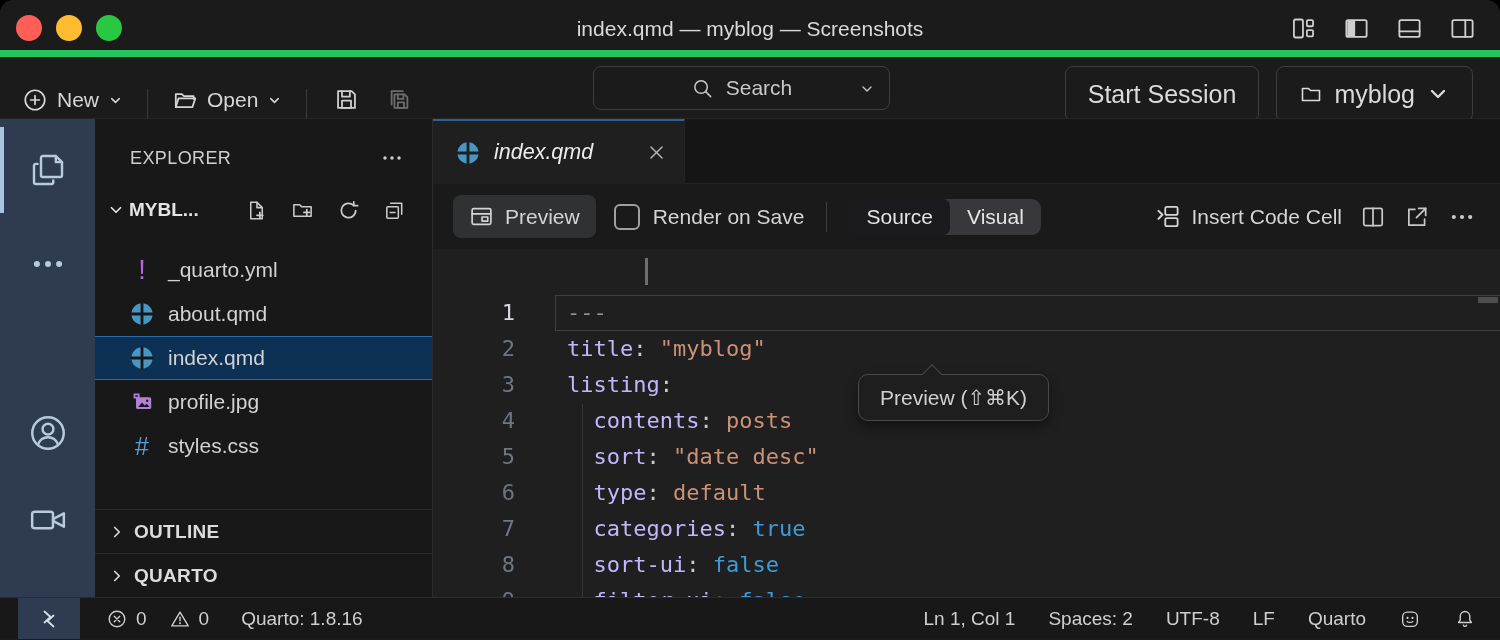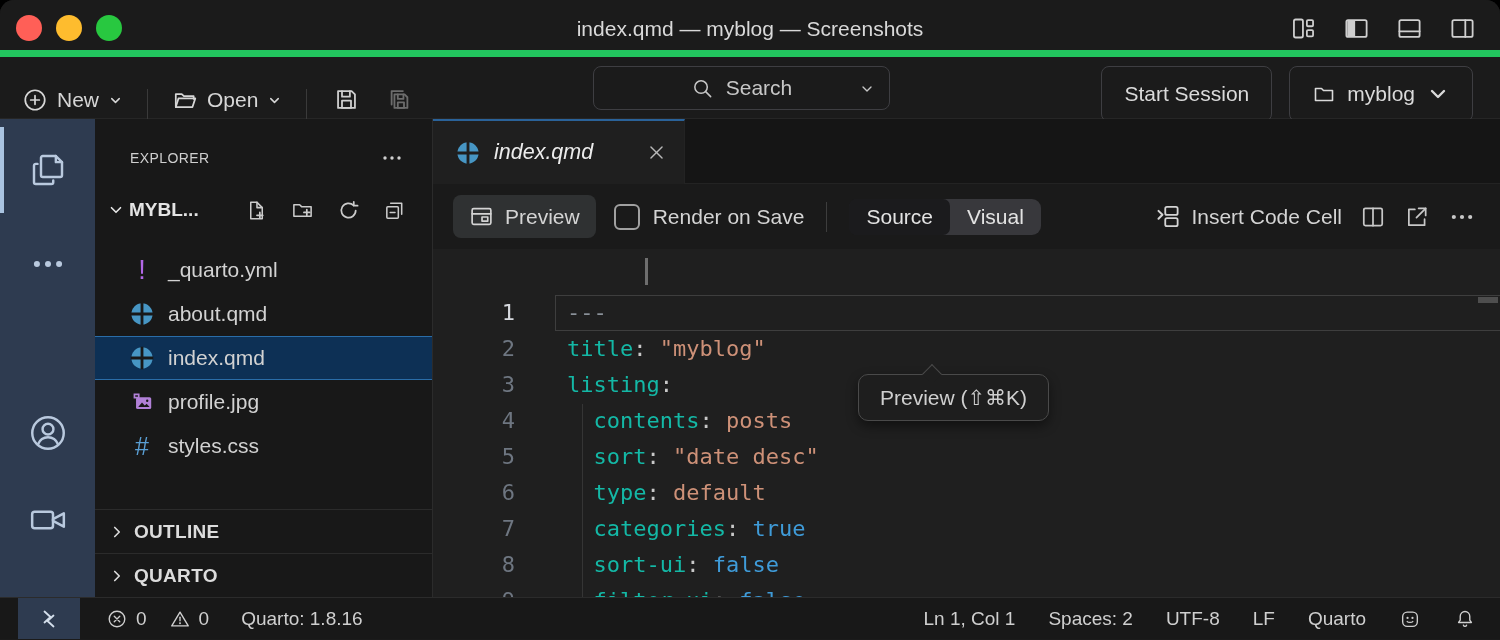--- a/index.html
+++ b/index.html
@@ -29,32 +29,32 @@
   .chev-sm svg { width:15px; height:15px; }
   .vsep { width:1px; height:30px; background:#3a3a3a; margin:0 6px; }
   .icon-btn { color:#cfcfcf; padding:6px; border-radius:6px; }
   .icon-btn svg { width:27px; height:27px; }
   .dim { opacity:.45; }
   .searchbox { position:absolute; left:593px; top:9px; width:297px; height:44px; border:1px solid #3e3e42; border-radius:8px; display:flex; align-items:center; justify-content:center; gap:12px; color:#c7c7c7; font-size:21px; }
   .searchbox .mag svg { width:23px; height:23px; }
   .searchbox .sb-chev { position:absolute; right:14px; top:14px; }
   .searchbox .sb-chev svg { width:16px; height:16px; }
   .right-btns { position:absolute; right:27px; top:9px; display:flex; gap:17px; }
-  .outline-btn { height:56px; border:1px solid #3e3e42; border-radius:8px; display:flex; align-items:center; gap:11px; padding:0 22px; font-size:21px; color:#dadada; }
+  .outline-btn { height:56px; border:1px solid #3e3e42; border-radius:8px; display:flex; align-items:center; gap:11px; padding:0 22px; font-size:25px; color:#dadada; }
   .outline-btn svg { width:24px; height:24px; }
 
   
   .main { display:flex; height:478px; }
 
   .activitybar { position:relative; width:95px; background:#2e3b50; color:#b9c9de; flex:none; }
   .ab-item { position:absolute; left:0; width:95px; display:flex; align-items:center; justify-content:center; }
   .ab-active-bar { position:absolute; left:0; top:8px; width:4px; height:86px; background:#a9c3e0; }
 
   .sidebar { position:relative; width:338px; background:#181818; border-right:1px solid #2b2b2b; flex:none; display:flex; flex-direction:column; overflow:hidden; }
-  .explorer-header { height:68px; display:flex; align-items:center; justify-content:space-between; padding:10px 28px 0 35px; color:#cfcfcf; font-size:14px; letter-spacing:.4px; }
+  .explorer-header { height:68px; display:flex; align-items:center; justify-content:space-between; padding:10px 28px 0 35px; color:#cfcfcf; font-size:18px; letter-spacing:.4px; }
   .explorer-header .more svg { width:24px; height:24px; }
   .tree-header { height:46px; display:flex; align-items:center; padding:0 26px 0 12px; color:#e4e4e4; }
   .tree-header .tchev svg { width:18px; height:18px; }
   .tree-root { font-size:19px; font-weight:bold; margin-left:4px; }
   .tree-actions { margin-left:auto; display:flex; gap:23px; color:#cccccc; }
   .tree-actions svg { width:23px; height:23px; }
   .filelist { margin-top:15px; }
   .file-row { height:44px; display:flex; align-items:center; padding-left:33px; gap:12px; color:#d2d2d2; font-size:21px; }
   .file-row.selected { background:#0d3055; border-top:1px solid #2a6da8; border-bottom:1px solid #2a6da8; }
   .ficon { width:28px; height:28px; display:flex; align-items:center; justify-content:center; flex:none; }
@@ -89,21 +89,21 @@
 
   .codearea { position:relative; background:#1f1f1f; height:302px; font-family:"DejaVu Sans Mono", monospace; font-size:22px; line-height:36px; overflow:hidden; }
   .current-line-box { position:absolute; left:122px; right:0; top:0; height:36px; border-top:1px solid #3e3e3e; border-bottom:1px solid #3e3e3e; border-left:1px solid #3e3e3e; }
   .indent-guide { position:absolute; left:149px; top:109px; width:1px; height:193px; background:#353535; }
   .overview-marker { position:absolute; top:2px; right:2px; width:20px; height:6px; background:#4e4e4e; }
   .code-line { position:relative; display:flex; height:36px; white-space:pre; }
   .ln { width:134px; padding-right:52px; text-align:right; color:#6e7681; flex:none; }
   .ln.active { color:#d6d9de; }
   .lc { flex:1; }
   .tok-dash { color:#8a9199; }
-  .tok-key { color:#14b8a6; }
+  .tok-key { color:#c4b5fd; }
   .tok-punc { color:#c8c8c8; }
   .tok-str { color:#ce9178; }
   .tok-val { color:#ce9178; }
   .tok-bool { color:#3f9bd8; }
 
   .tooltip { position:absolute; left:425px; top:255px; z-index:30; background:#1e1e1e; border:1px solid #4a4a4a; border-radius:10px; height:47px; display:flex; align-items:center; padding:12px 21px; font-size:21px; color:#cfcfcf; box-shadow:0 5px 12px rgba(0,0,0,.45); }
   .tooltip-caret { position:absolute; top:-8px; left:66px; width:14px; height:14px; background:#1e1e1e; border-left:1px solid #4a4a4a; border-top:1px solid #4a4a4a; transform:rotate(45deg); }
 
   
   .statusbar { position:relative; height:42px; background:#181818; border-top:1px solid #2b2b2b; display:flex; align-items:center; font-size:19px; color:#cfcfcf; }

